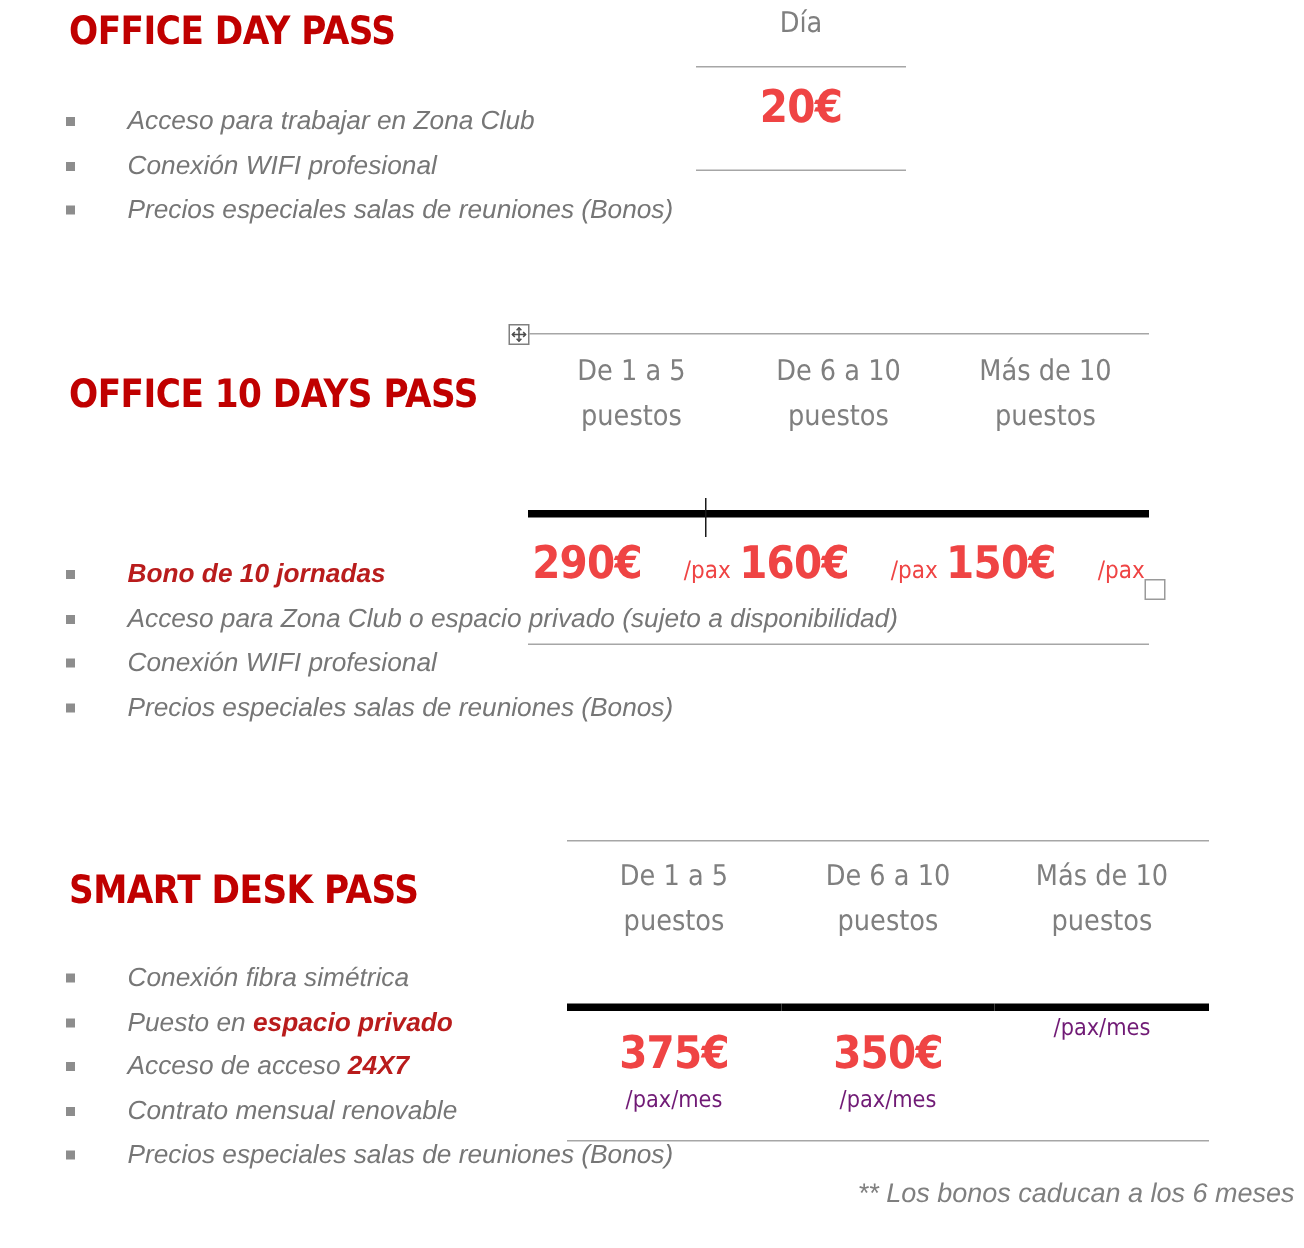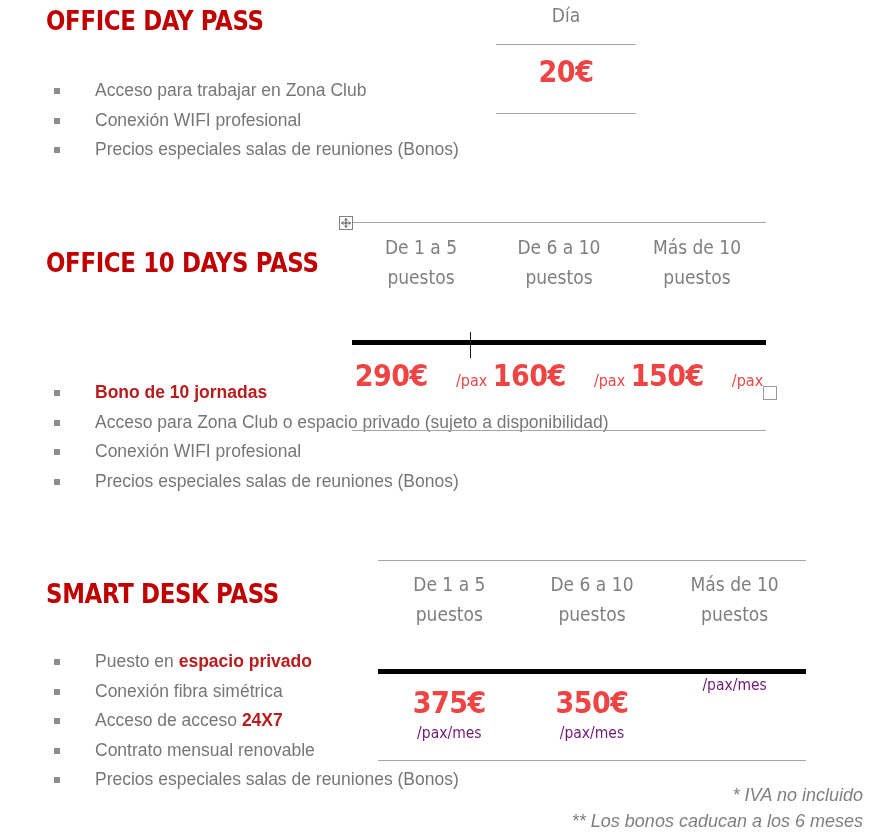--- a/index.html
+++ b/index.html
@@ -35,23 +35,24 @@
     transform-origin: left center;
   }
   #h-day   { left: 46px; top: 6px;   }
   #h-ten   { left: 46px; top: 248px; }
   #h-smart { left: 46px; top: 579px; }
 
   
   .bullets {
     position: absolute;
     left: 36px;
-    margin: 14px;
+    margin: 4px;
     padding: 0;
     list-style: none;
+    font-style: italic;
   }
   .bullets li {
     position: relative;
     padding-left: 45px;
     color: #767676;
     font-family: "Liberation Sans", sans-serif;
     font-size: 17.5px;
     line-height: 29.5px;
     white-space: nowrap;
   }
@@ -108,21 +109,21 @@
     margin-left: 28px;
   }
   .price-table .subunit {
     color: #701a75;
     font-size: 15.5px;
     line-height: 22px;
   }
 
   
   #table-day {
-    left: 496px;
+    left: 464px;
     top: 0px;
     width: 140px;
     flex-direction: column;
     border-top: none;
   }
   #table-day .head {
     border-bottom: 1px solid #a6a6a6;
     border-top: none;
     font-size: 19px;
     line-height: 26px;
@@ -290,28 +291,28 @@
     </svg>
   </div>
   <div class="table-resize-handle"></div>
   <div class="caret"></div>
 
   <div class="section-heading" id="h-smart">SMART DESK PASS</div>
 
   <ul class="bullets" id="list-smart">
     <li>
       <span class="bullet-mark"></span>
+      <span>Conexión fibra simétrica</span>
+    </li>
+    <li>
+      <span class="bullet-mark"></span>
       <span>Puesto en </span><b>espacio privado</b>
     </li>
     <li>
       <span class="bullet-mark"></span>
-      <span>Conexión fibra simétrica</span>
-    </li>
-    <li>
-      <span class="bullet-mark"></span>
       <span>Acceso de acceso </span><b>24X7</b>
     </li>
     <li>
       <span class="bullet-mark"></span>
       <span>Contrato mensual renovable</span>
     </li>
     <li>
       <span class="bullet-mark"></span>
       <span>Precios especiales salas de reuniones (Bonos)</span>
     </li>
@@ -335,17 +336,16 @@
       <div class="subunit">/pax/mes</div>
     </div>
     <div class="col">
       <div class="head">Más de 10
 puestos</div>
       <div class="subunit">/pax/mes</div>
     </div>
   </div>
 
   <div class="footnotes">
-    <div>* IVA no incluido</div>
     <div>** Los bonos caducan a los 6 meses</div>
   </div>
 
 </div>
 
 </body></html>

